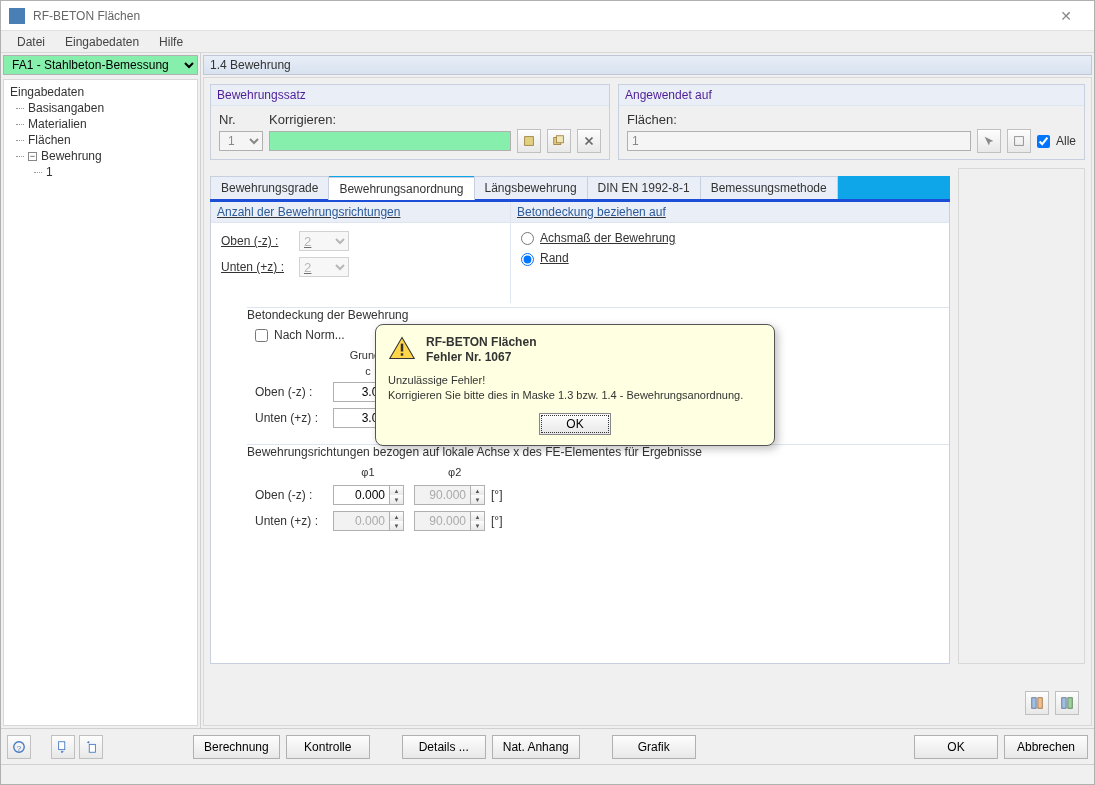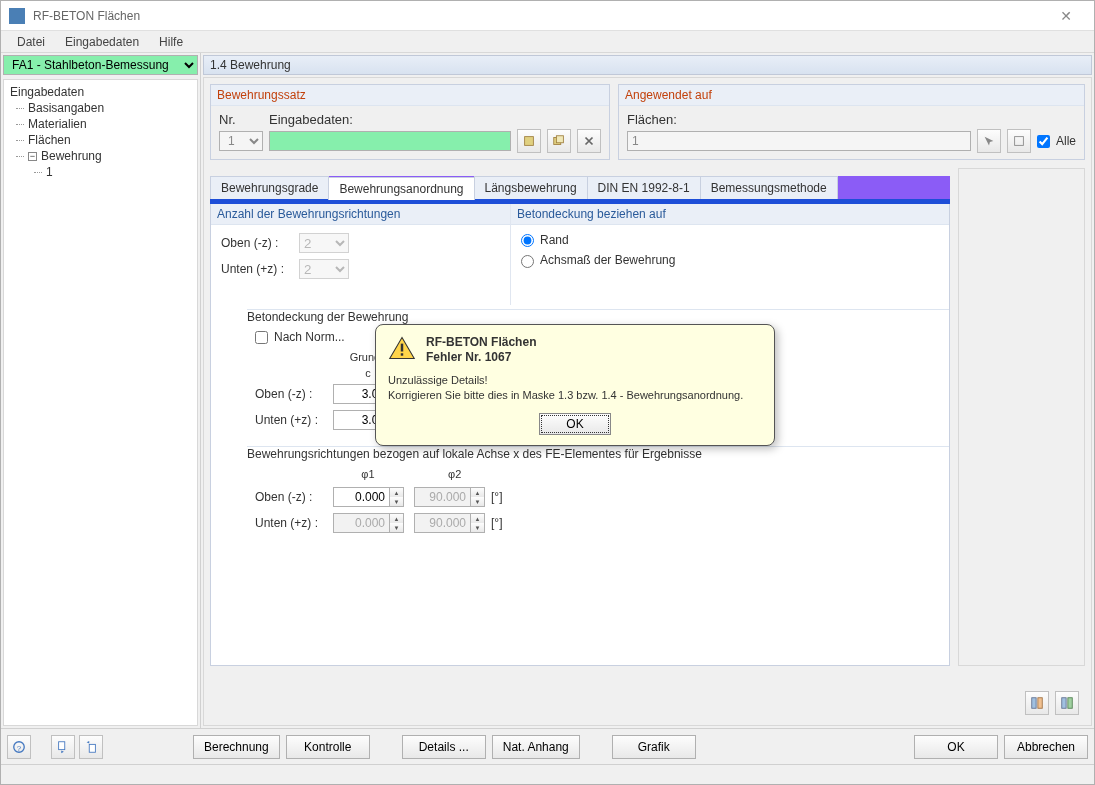--- a/index.html
+++ b/index.html
@@ -109,21 +109,21 @@
   position: relative;
   overflow: hidden;
 }
 .top-row { display: flex; gap: 8px; }
 .groupbox {
   border: 1px solid #c8d0e0;
   background: #f0f0f0;
   position: relative;
 }
 .groupbox .gb-title {
-  color: #c2410c;
+  color: #4c1d95;
   font-size: 12px;
   background: #eaeff7;
   padding: 3px 6px;
   border-bottom: 1px solid #dde5f0;
 }
 .gb-body { padding: 6px 8px; }
 .gb-bewehrungssatz { flex: 0 0 400px; }
 .gb-angewendet { flex: 1; }
 .label-sm { font-size: 13px; padding-bottom: 2px; display: block; }
 .row { display: flex; align-items: center; gap: 6px; }
@@ -134,22 +134,22 @@
 .icon-btn {
   width: 24px; height: 24px;
   border: 1px solid #c0c0c0;
   background: linear-gradient(#fdfdfd, #e8e8e8);
   display: inline-flex; align-items: center; justify-content: center;
 }
 .icon-btn svg { width: 14px; height: 14px; }
 .tabs {
   margin-top: 8px;
   display: flex;
-  border-bottom: 5px solid #1d4ed8;
-  background: #8b5cf6;
+  border-bottom: 3px solid #1d4ed8;
+  background: #0ea5e9;
 }
 .tab {
   padding: 4px 10px;
   border: 1px solid #c8d0e0;
   border-bottom: none;
   background: #eaeff7;
   margin-right: -1px;
   font-size: 12px;
   color: #333;
 }
@@ -161,20 +161,21 @@
 .tab-body {
   border: 1px solid #c8d0e0;
   border-top: none;
   background: #fff;
   padding: 0;
 }
 .sub-row { display: flex; }
 .sub-gb {
   flex: 1;
   border-right: 1px solid #e0e6f0;
+  text-decoration: underline;
 }
 .sub-gb:last-child { border-right: none; }
 .sub-gb .gb-title {
   background: #eaeff7;
   color: #2a5a9a;
   padding: 3px 6px;
   border-bottom: 1px solid #dde5f0;
   font-size: 12px;
 }
 .sub-gb .gb-body { padding: 8px 10px 16px 10px; }
@@ -282,21 +283,21 @@
       <div class="main-content">
         <div class="top-row">
           <div class="groupbox gb-bewehrungssatz">
             <div class="gb-title">Bewehrungssatz</div>
             <div class="gb-body">
               <div class="row">
                 <div style="width:44px">
                     <span class="label-sm">Nr.</span>
                   </div>
                 <div style="flex:1">
-                    <span class="label-sm">Eingabedaten:</span>
+                    <span class="label-sm">Korrigieren:</span>
                   </div>
               </div>
               <div class="row">
                 <select class="sel" style="width:44px;background:#f5f5f5;color:#888"><option>1</option></select>
                 <input type="text" class="txt" style="flex: 1 1 0%;" value="">
                 <div class="icon-btn">
                     <svg viewBox="0 0 16 16">
                       <rect x="3" y="3" width="10" height="10" fill="#e0d080" stroke="#a08040"></rect>
                     </svg>
                   </div>
@@ -358,24 +359,24 @@
                     <div class="form-line">
                         <span class="lab">Unten (+z) :</span>
                         <select class="sel-sm" disabled=""><option>2</option></select>
                       </div>
                   </div>
                 </div>
                 <div class="sub-gb">
                   <div class="gb-title">Betondeckung beziehen auf</div>
                   <div class="gb-body" style="min-height:80px">
                     <div class="form-line">
+                        <label><input type="radio" name="bd" style=""><span>Achsmaß der Bewehrung</span></label>
+                      </div>
+                    <div class="form-line">
                         <label><input type="radio" name="bd" checked="" style=""><span>Rand</span></label>
-                      </div>
-                    <div class="form-line">
-                        <label><input type="radio" name="bd" style=""><span>Achsmaß der Bewehrung</span></label>
                       </div>
                   </div>
                 </div>
               </div>
 
               <div class="gb-beton">
                 <div class="gb-title">Betondeckung der Bewehrung</div>
                 <div class="gb-body">
                   <div class="form-line">
                       <label><input type="checkbox" style=""><span>Nach Norm...</span></label>
@@ -524,19 +525,19 @@
       <path d="M16 2 L30 26 L2 26 Z" fill="#ffd54a" stroke="#333" stroke-width="1.2"></path>
       <rect x="14.6" y="9" width="2.8" height="9" fill="#333"></rect>
       <rect x="14.6" y="20" width="2.8" height="2.8" fill="#333"></rect>
     </svg>
     <div>
       <div class="mtitle">RF-BETON Flächen</div>
       <div class="mtitle">Fehler Nr. 1067</div>
     </div>
   </div>
   <div class="mbody">
-    <div>Unzulässige Details!</div>
+    <div>Unzulässige Fehler!</div>
     <div>Korrigieren Sie bitte dies in Maske 1.3 bzw. 1.4 - Bewehrungsanordnung.</div>
   </div>
   <div class="mfoot">
     <button>OK</button>
   </div>
 </div>
 
 </body></html>

